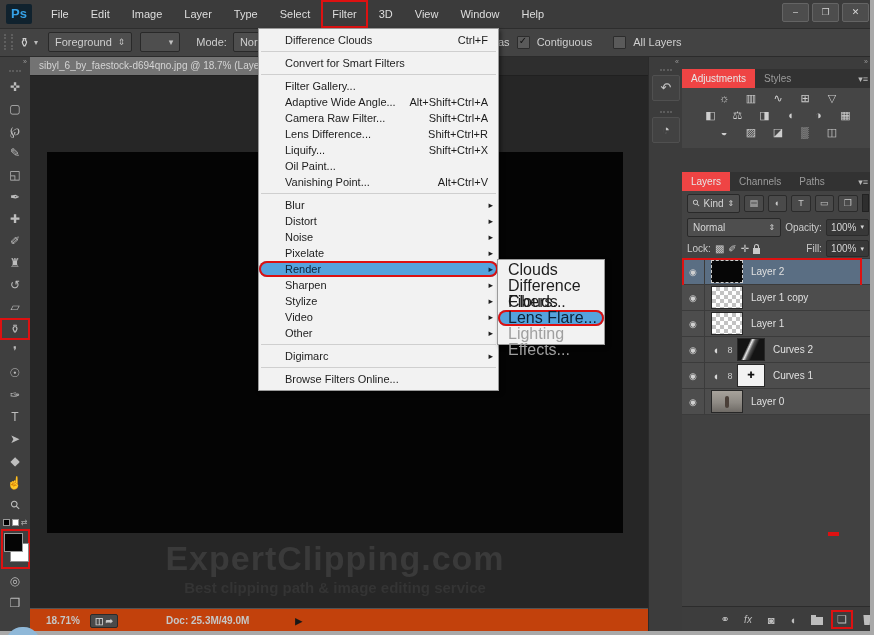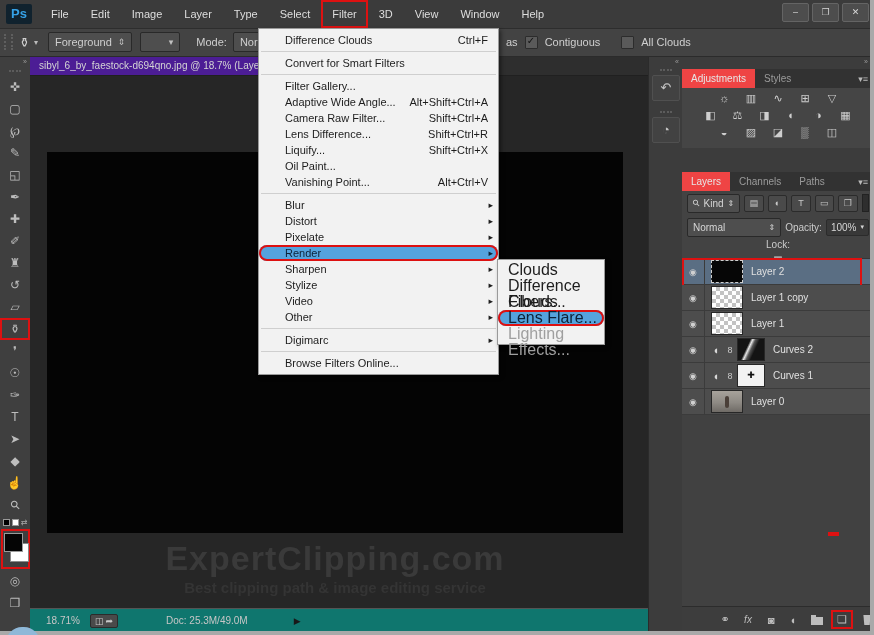--- a/index.html
+++ b/index.html
@@ -21,21 +21,21 @@
   
   #optionsbar{position:absolute;left:0;top:28px;width:874px;height:28px;background:#434343;
               border-bottom:1px solid #2b2b2b;display:flex;align-items:center;font-size:11px;color:#cfcfcf;z-index:5;}
   .grip{width:5px;height:16px;margin:0 6px 0 4px;border-left:2px dotted #5f5f5f;border-right:2px dotted #5f5f5f;}
   .tool-preset{display:flex;align-items:center;gap:4px;margin-right:10px;color:#cfcfcf;font-size:13px;}
   .caret{font-size:8px;color:#bbb;}
   .opt-dd{height:18px;line-height:18px;background:#4e4e4e;border:1px solid #292929;border-radius:2px;
           padding:0 6px;margin-right:8px;display:flex;align-items:center;gap:6px;}
   .opt-dd .updown{font-size:9px;color:#c0c0c0;}
   .opt-label{margin:0 6px 0 8px;}
-  #opt-right{position:absolute;left:498px;top:0;height:28px;display:flex;align-items:center;gap:7px;padding-left:8px;}
+  #opt-right{position:absolute;left:498px;top:0;height:28px;display:flex;align-items:center;gap:7px;}
   .chk{width:11px;height:11px;background:#5a5a5a;border:1px solid #2c2c2c;border-radius:1px;
        position:relative;display:inline-block;}
   .chk.on::after{content:"\2713";position:absolute;left:1px;top:-2px;font-size:10px;color:#111;}
 
   
   #toolbar{position:absolute;left:0;top:56px;width:30px;height:579px;background:#3f3f3f;
            border-right:1px solid #2c2c2c;display:flex;flex-direction:column;align-items:center;}
   #toolbar .hdr{align-self:flex-end;font-size:7px;color:#9a9a9a;padding:2px 3px 0 0;height:10px;}
   .tgrip{width:12px;border-top:2px dotted #5c5c5c;margin:2px 0 4px 0;}
   .tool{width:30px;height:22px;line-height:22px;text-align:center;font-size:12px;color:#bdbdbd;}
@@ -45,31 +45,31 @@
   .minisq{width:5px;height:5px;border:1px solid #999;display:inline-block;}
   .minisq.b{background:#000;} .minisq.w{background:#fff;}
   .swap{font-size:8px;color:#aaa;}
   #swatchwrap{width:29px;height:40px;position:relative;box-shadow:inset 0 0 0 2px #dd1111;margin:1px 0;}
   .sw-bg{position:absolute;left:9px;top:14px;width:17px;height:17px;background:#fff;border:1px solid #8a8a8a;}
   .sw-fg{position:absolute;left:3px;top:4px;width:17px;height:17px;background:#050505;border:1px solid #9a9a9a;}
 
   
   #docarea{position:absolute;left:30px;top:56px;width:618px;height:552px;background:#262626;}
   #tabbar{height:19px;background:#2e2e2e;border-bottom:1px solid #202020;}
-  #doctab{display:inline-block;max-width:228px;height:19px;line-height:19px;background:#4c1d95;
+  #doctab{display:inline-block;max-width:228px;height:19px;line-height:19px;background:#737373;
           color:#d4d4d4;font-size:10px;padding:0 9px;white-space:nowrap;overflow:hidden;border-right:1px solid #222;}
   #canvas{position:absolute;left:17px;top:96px;width:576px;height:381px;background:#040404;}
   #wm-title{position:absolute;left:17px;top:483px;width:576px;text-align:center;
             font-size:34px;font-weight:bold;color:#3a3a3a;letter-spacing:1px;}
   #wm-sub{position:absolute;left:17px;top:523px;width:576px;text-align:center;
           font-size:15px;font-weight:bold;color:#343434;}
 
   
-  #statusbar{position:absolute;left:30px;top:608px;width:618px;height:23px;background:#0f766e;
-             border-top:1px solid #545454;display:flex;align-items:center;font-size:10px;color:#c6c6c6;}
+  #statusbar{position:absolute;left:30px;top:608px;width:618px;height:23px;background:#c2410c;
+             border-top:1px solid #545454;display:flex;align-items:center;font-size:10px;color:#c6c6c6;font-weight:bold;}
   #statusbar .zoomtxt{margin-left:16px;}
   .sticons{display:flex;gap:2px;margin-left:10px;background:#4a4a4a;border:1px solid #2b2b2b;
            border-radius:2px;padding:1px 4px;font-size:9px;color:#c9c9c9;}
   #statusbar .doctxt{margin-left:48px;}
   #statusbar .flyout{margin-left:46px;color:#181818;font-size:9px;}
 
   
   #dockstrip{position:absolute;left:648px;top:56px;width:34px;height:579px;background:#3c3c3c;
              border-left:1px solid #2b2b2b;display:flex;flex-direction:column;align-items:center;}
   #dockstrip .hdr{align-self:flex-end;font-size:7px;color:#9a9a9a;padding:2px 4px 2px 0;}
@@ -201,21 +201,21 @@
   </div>
   <span class="opt-label">Mode:</span>
   <div class="opt-dd" style="width:72px;">
     <span>Normal</span>
   </div>
   <div id="opt-right">
     <span>as</span>
     <span class="chk on"></span>
     <span>Contiguous</span>
     <span class="chk" style="margin-left:14px;"></span>
-    <span>All Clouds</span>
+    <span>All Layers</span>
   </div>
 </div>
 
 <div id="toolbar">
   <div class="hdr">»</div>
   <div class="tgrip"></div>
   <div class="tool">✜</div>
   <div class="tool">▢</div>
   <div class="tool">℘</div>
   <div class="tool">✎</div>
@@ -332,21 +332,21 @@
       <span class="dd-dark" style="width:86px;">
         <span>Normal</span>
         <span style="margin-left:auto;font-size:8px;">⇕</span>
       </span>
       <span>Opacity:</span>
       <span class="valbox">
         <span>100%</span>
         <span style="font-size:7px;">▾</span>
       </span>
     </div>
-    <div class="lp-row" style="height:19px;flex-direction:column;">
+    <div class="lp-row" style="height:19px;">
       <span>Lock:</span>
       <span style="font-size:10px;color:#c9c9c9;">▩</span>
       <span style="font-size:10px;color:#c9c9c9;">✐</span>
       <span style="font-size:10px;color:#c9c9c9;">✛</span>
       <span class="css-lock"></span>
       <span style="margin-left:auto;">Fill:</span>
       <span class="valbox">
         <span>100%</span>
         <span style="font-size:7px;">▾</span>
       </span>
@@ -452,20 +452,23 @@
     <span class="sc">Alt+Ctrl+V</span>
   </div>
   <div class="menu-sep"></div>
   <div class="menu-item has-sub">
     <span class="lbl">Blur</span>
   </div>
   <div class="menu-item has-sub">
     <span class="lbl">Distort</span>
   </div>
   <div class="menu-item has-sub">
+    <span class="lbl">Noise</span>
+  </div>
+  <div class="menu-item has-sub">
     <span class="lbl">Pixelate</span>
   </div>
   <div class="menu-item has-sub hl redbox">
     <span class="lbl">Render</span>
   </div>
   <div class="menu-item has-sub">
     <span class="lbl">Sharpen</span>
   </div>
   <div class="menu-item has-sub">
     <span class="lbl">Stylize</span>

